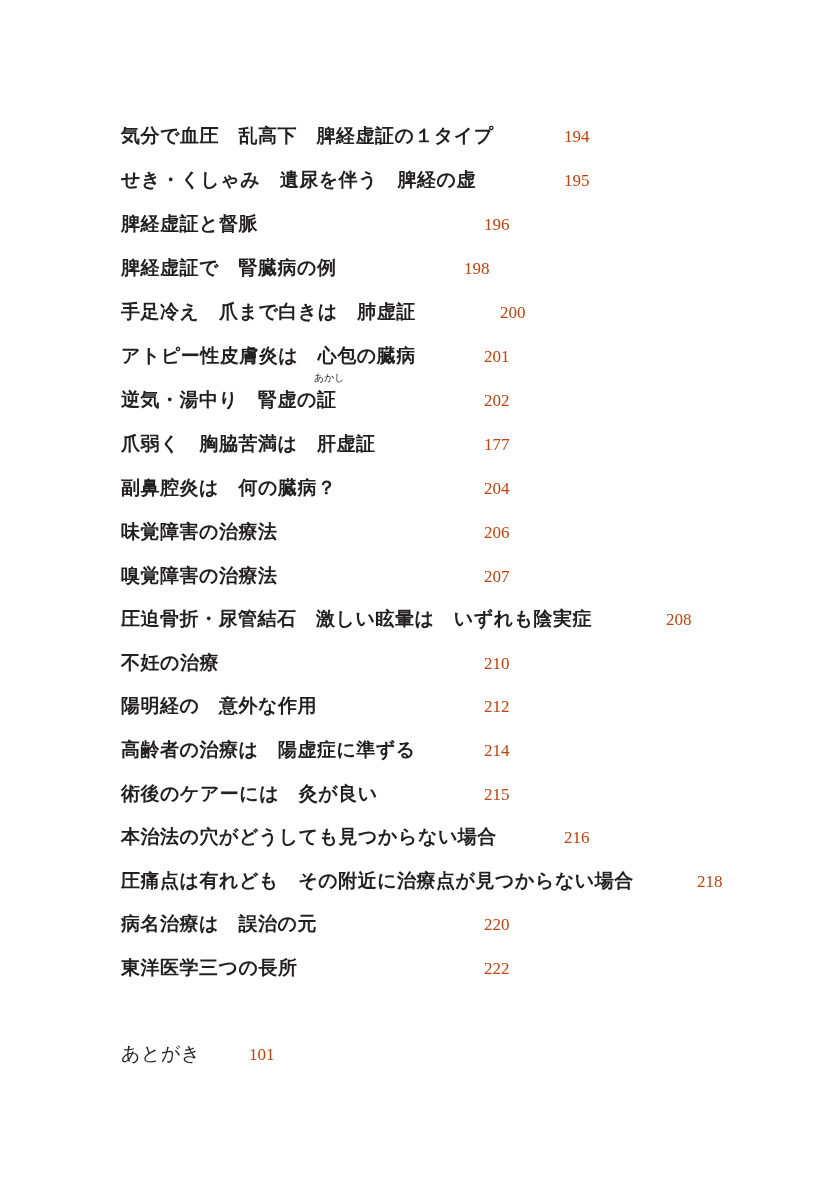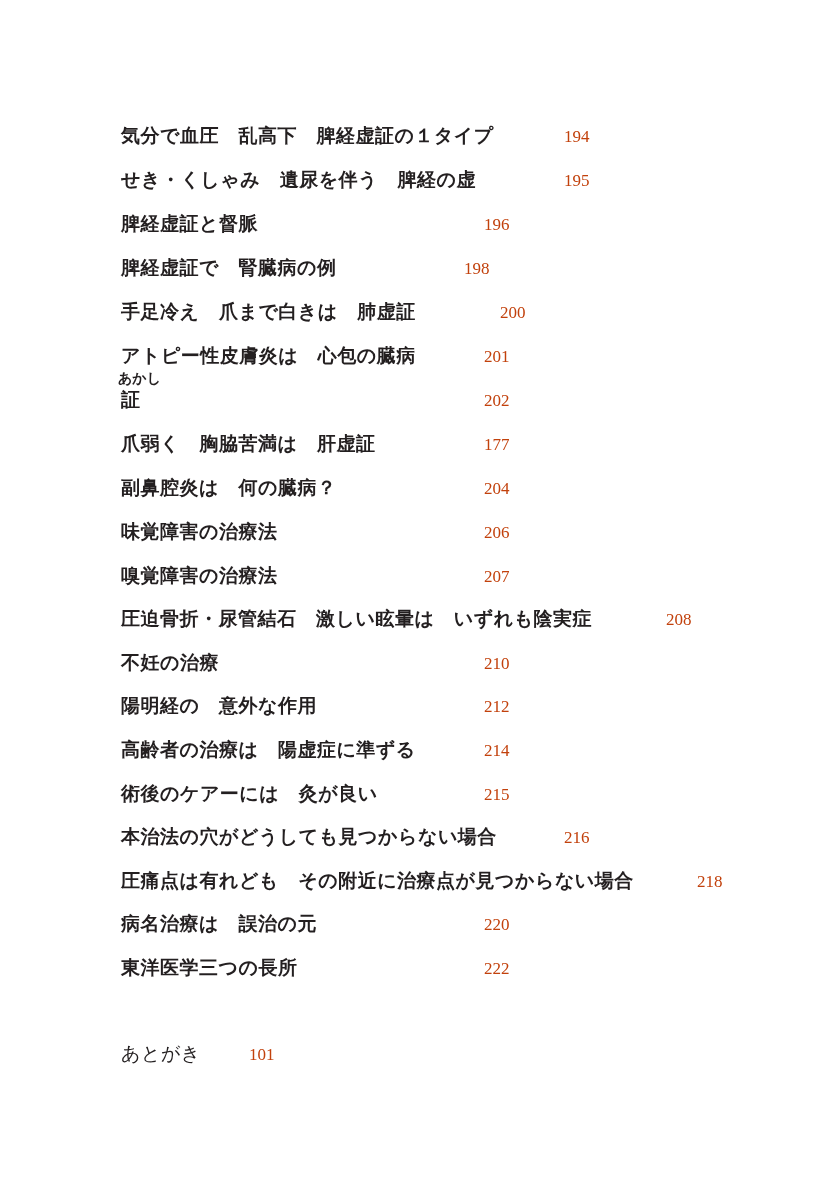--- a/index.html
+++ b/index.html
@@ -47,22 +47,22 @@
     color: #c2410c;
   }
   .ruby-wrap {
     position: relative;
     display: inline-block;
   }
   .ruby-text {
     position: absolute;
     top: -11px;
     left: -3px;
-    font-size: 14px;
-    font-weight: bold;
+    font-size: 10px;
+    font-weight: normal;
     line-height: 10px;
     letter-spacing: 0;
     white-space: nowrap;
   }
   .afterword .title {
     font-weight: normal;
   }
 </style>
 </head>
 <body>
@@ -94,21 +94,21 @@
     <span class="page" style="left:379px;">200</span>
   </div>
 
   <div class="entry" style="top:340px;">
     <span class="title">アトピー性皮膚炎は　心包の臓病</span>
     <span class="page" style="left:363px;">201</span>
   </div>
 
   <div class="entry" style="top:384px;">
     <span class="title">
-      <span class="ruby-wrap"><span class="ruby-text">あかし</span><span>証</span></span>
+      <span>逆気・湯中り　腎虚の</span><span class="ruby-wrap"><span class="ruby-text">あかし</span><span>証</span></span>
     </span>
     <span class="page" style="left:363px;">202</span>
   </div>
 
   <div class="entry" style="top:428px;">
     <span class="title">爪弱く　胸脇苦満は　肝虚証</span>
     <span class="page" style="left:363px;">177</span>
   </div>
 
   <div class="entry" style="top:472px;">

